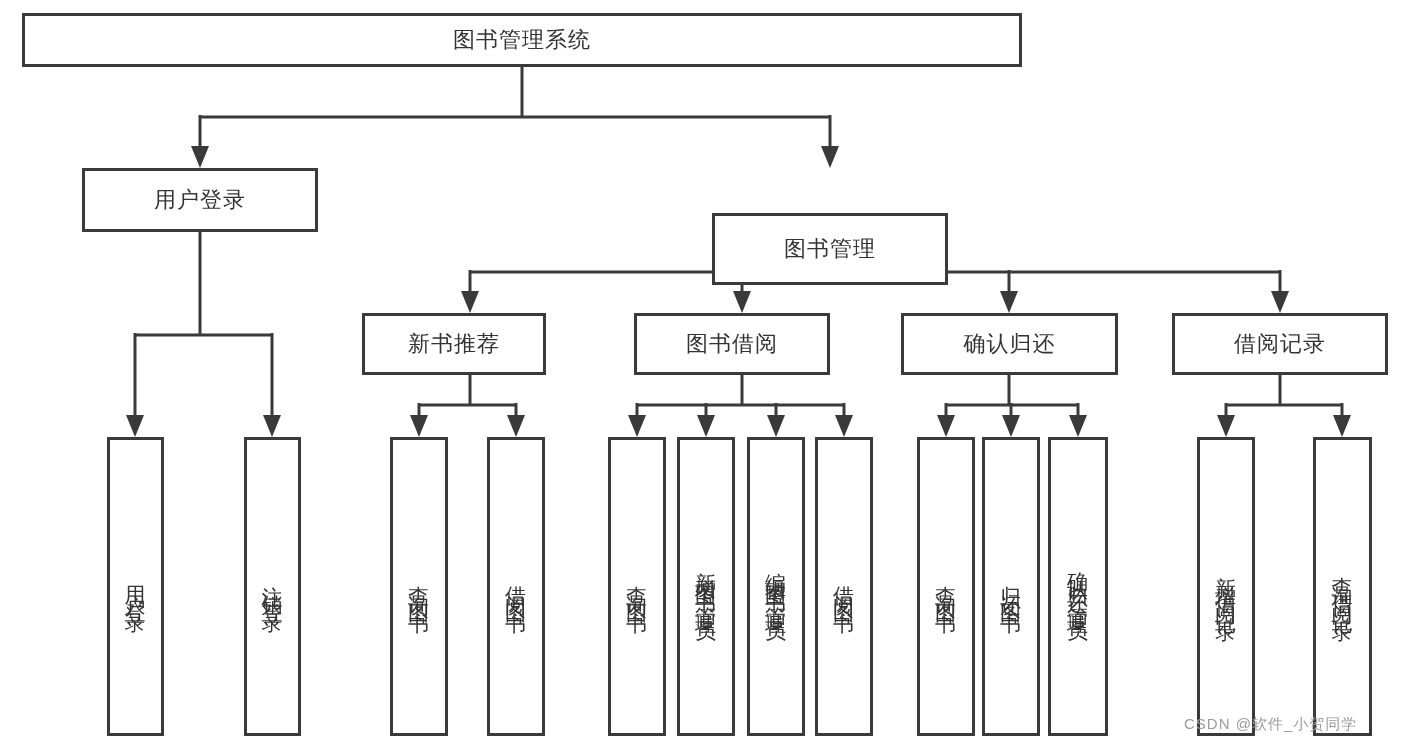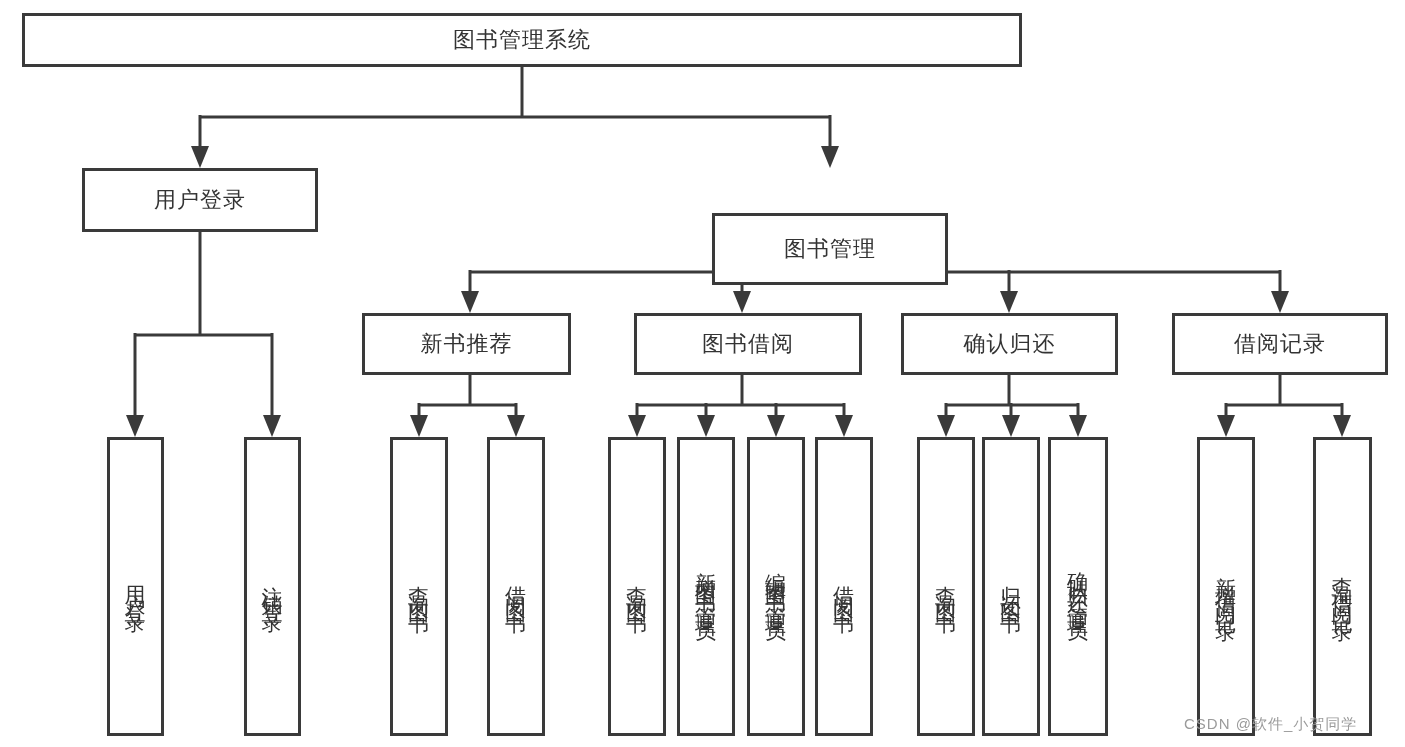--- a/index.html
+++ b/index.html
@@ -142,24 +142,24 @@
     <span class="node-label">图书管理系统</span>
   </div>
 
   <div class="node" style="left:82px; top:168px; width:236px; height:64px;">
     <span class="node-label">用户登录</span>
   </div>
   <div class="node" style="left:712px; top:184px; width:236px; height:72px;margin-top:29px;">
     <span class="node-label">图书管理</span>
   </div>
 
-  <div class="node" style="left:362px; top:313px; width:209px; height:62px;">
+  <div class="node" style="left:362px; top:313px; width:184px; height:62px;">
     <span class="node-label">新书推荐</span>
   </div>
-  <div class="node" style="left:634px; top:313px; width:228px; height:62px;">
+  <div class="node" style="left:634px; top:313px; width:196px; height:62px;">
     <span class="node-label">图书借阅</span>
   </div>
   <div class="node" style="left:901px; top:313px; width:217px; height:62px;">
     <span class="node-label">确认归还</span>
   </div>
   <div class="node" style="left:1172px; top:313px; width:216px; height:62px;">
     <span class="node-label">借阅记录</span>
   </div>
 
   <div class="node" style="left:107px; top:437px; width:57px; height:299px;">

